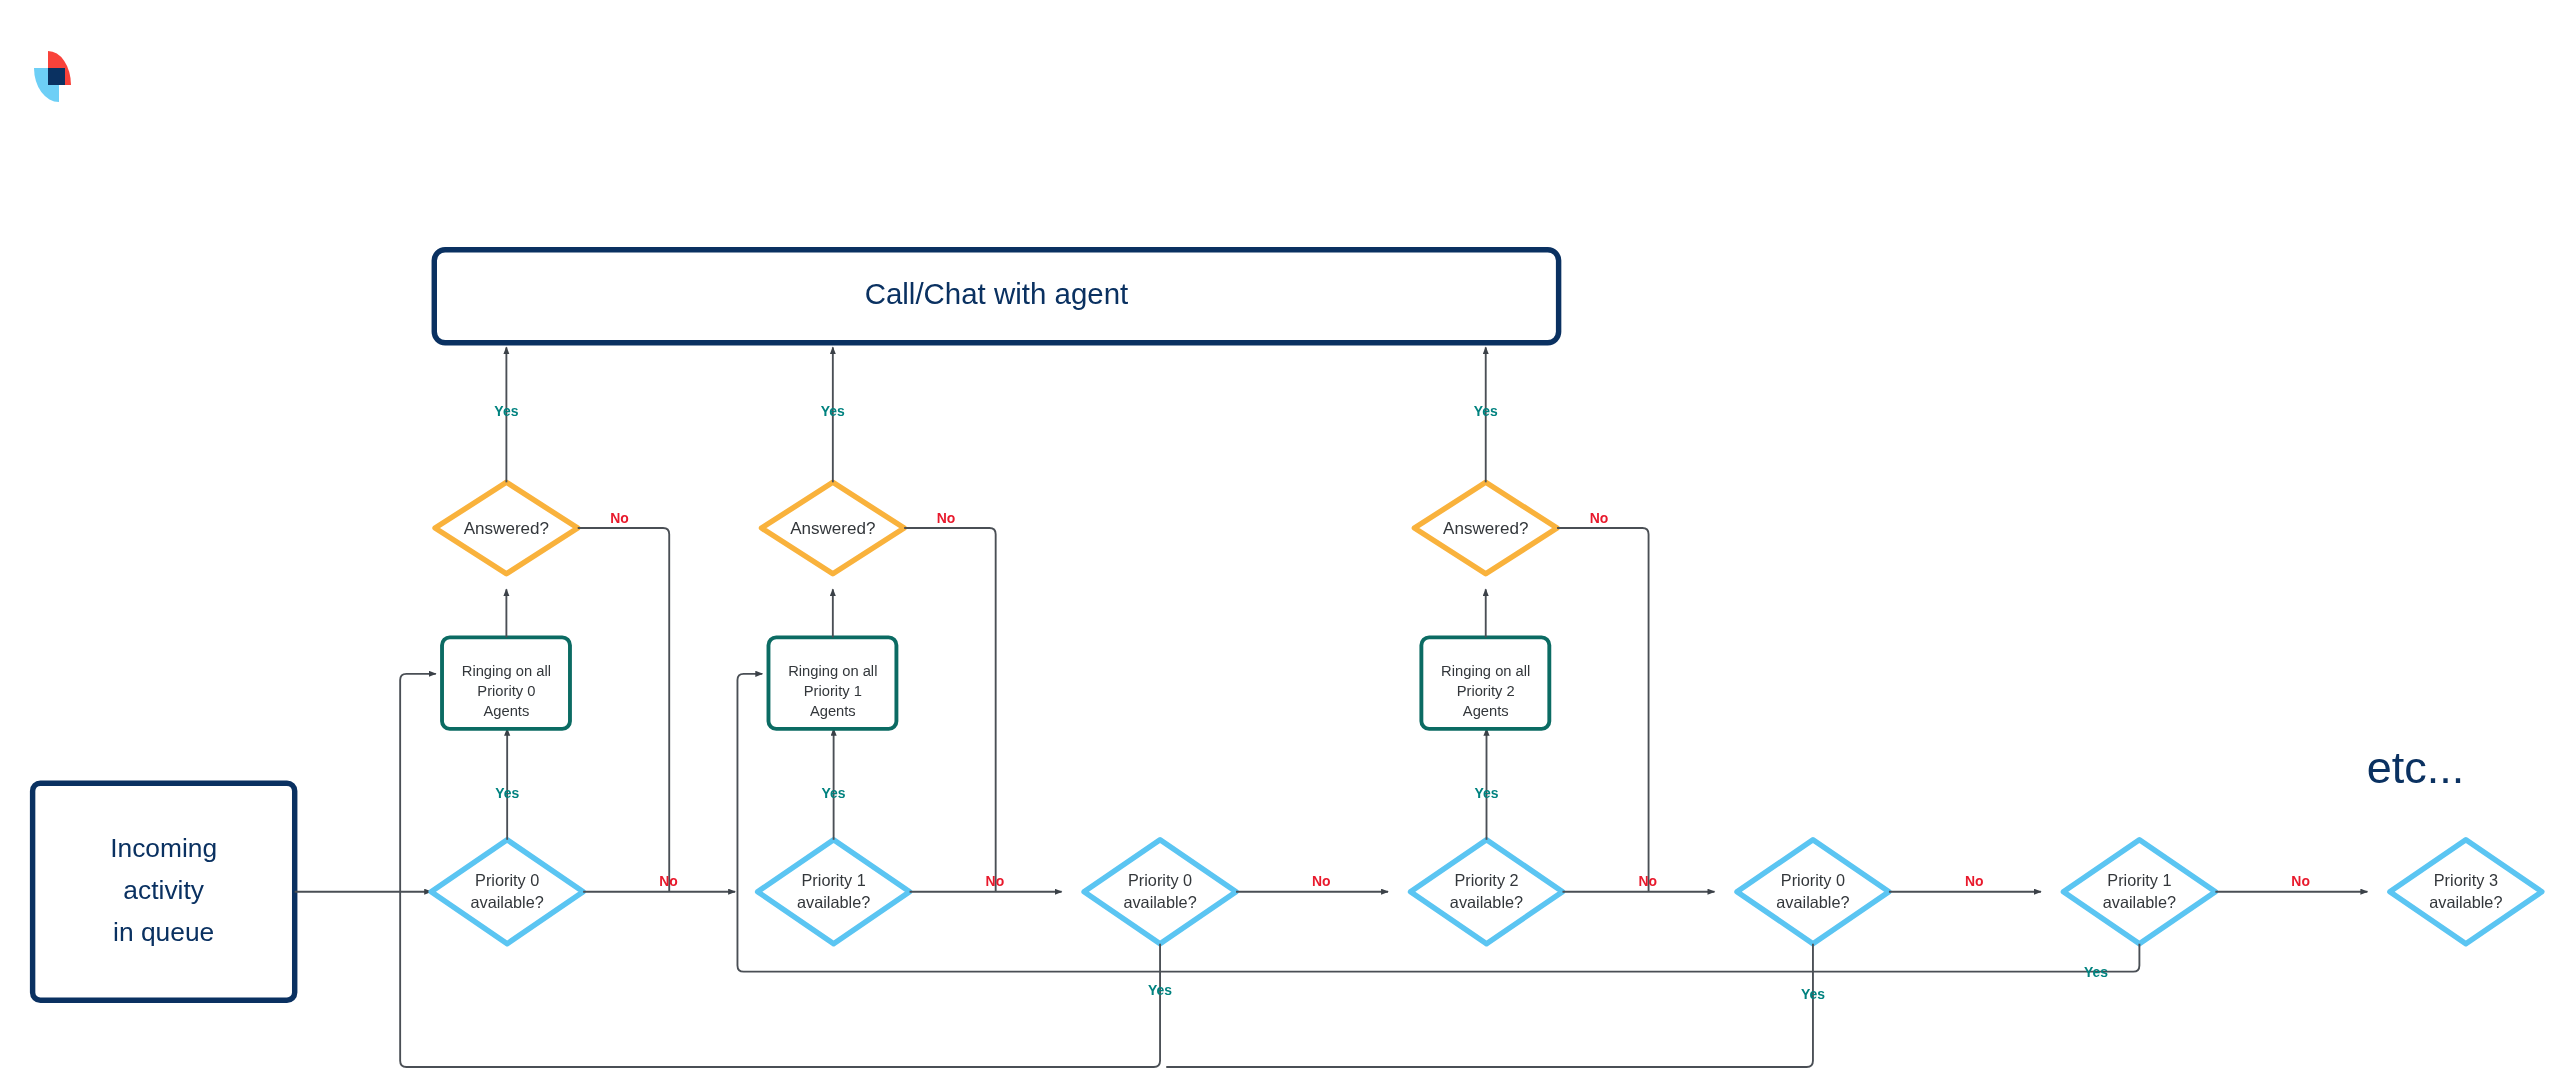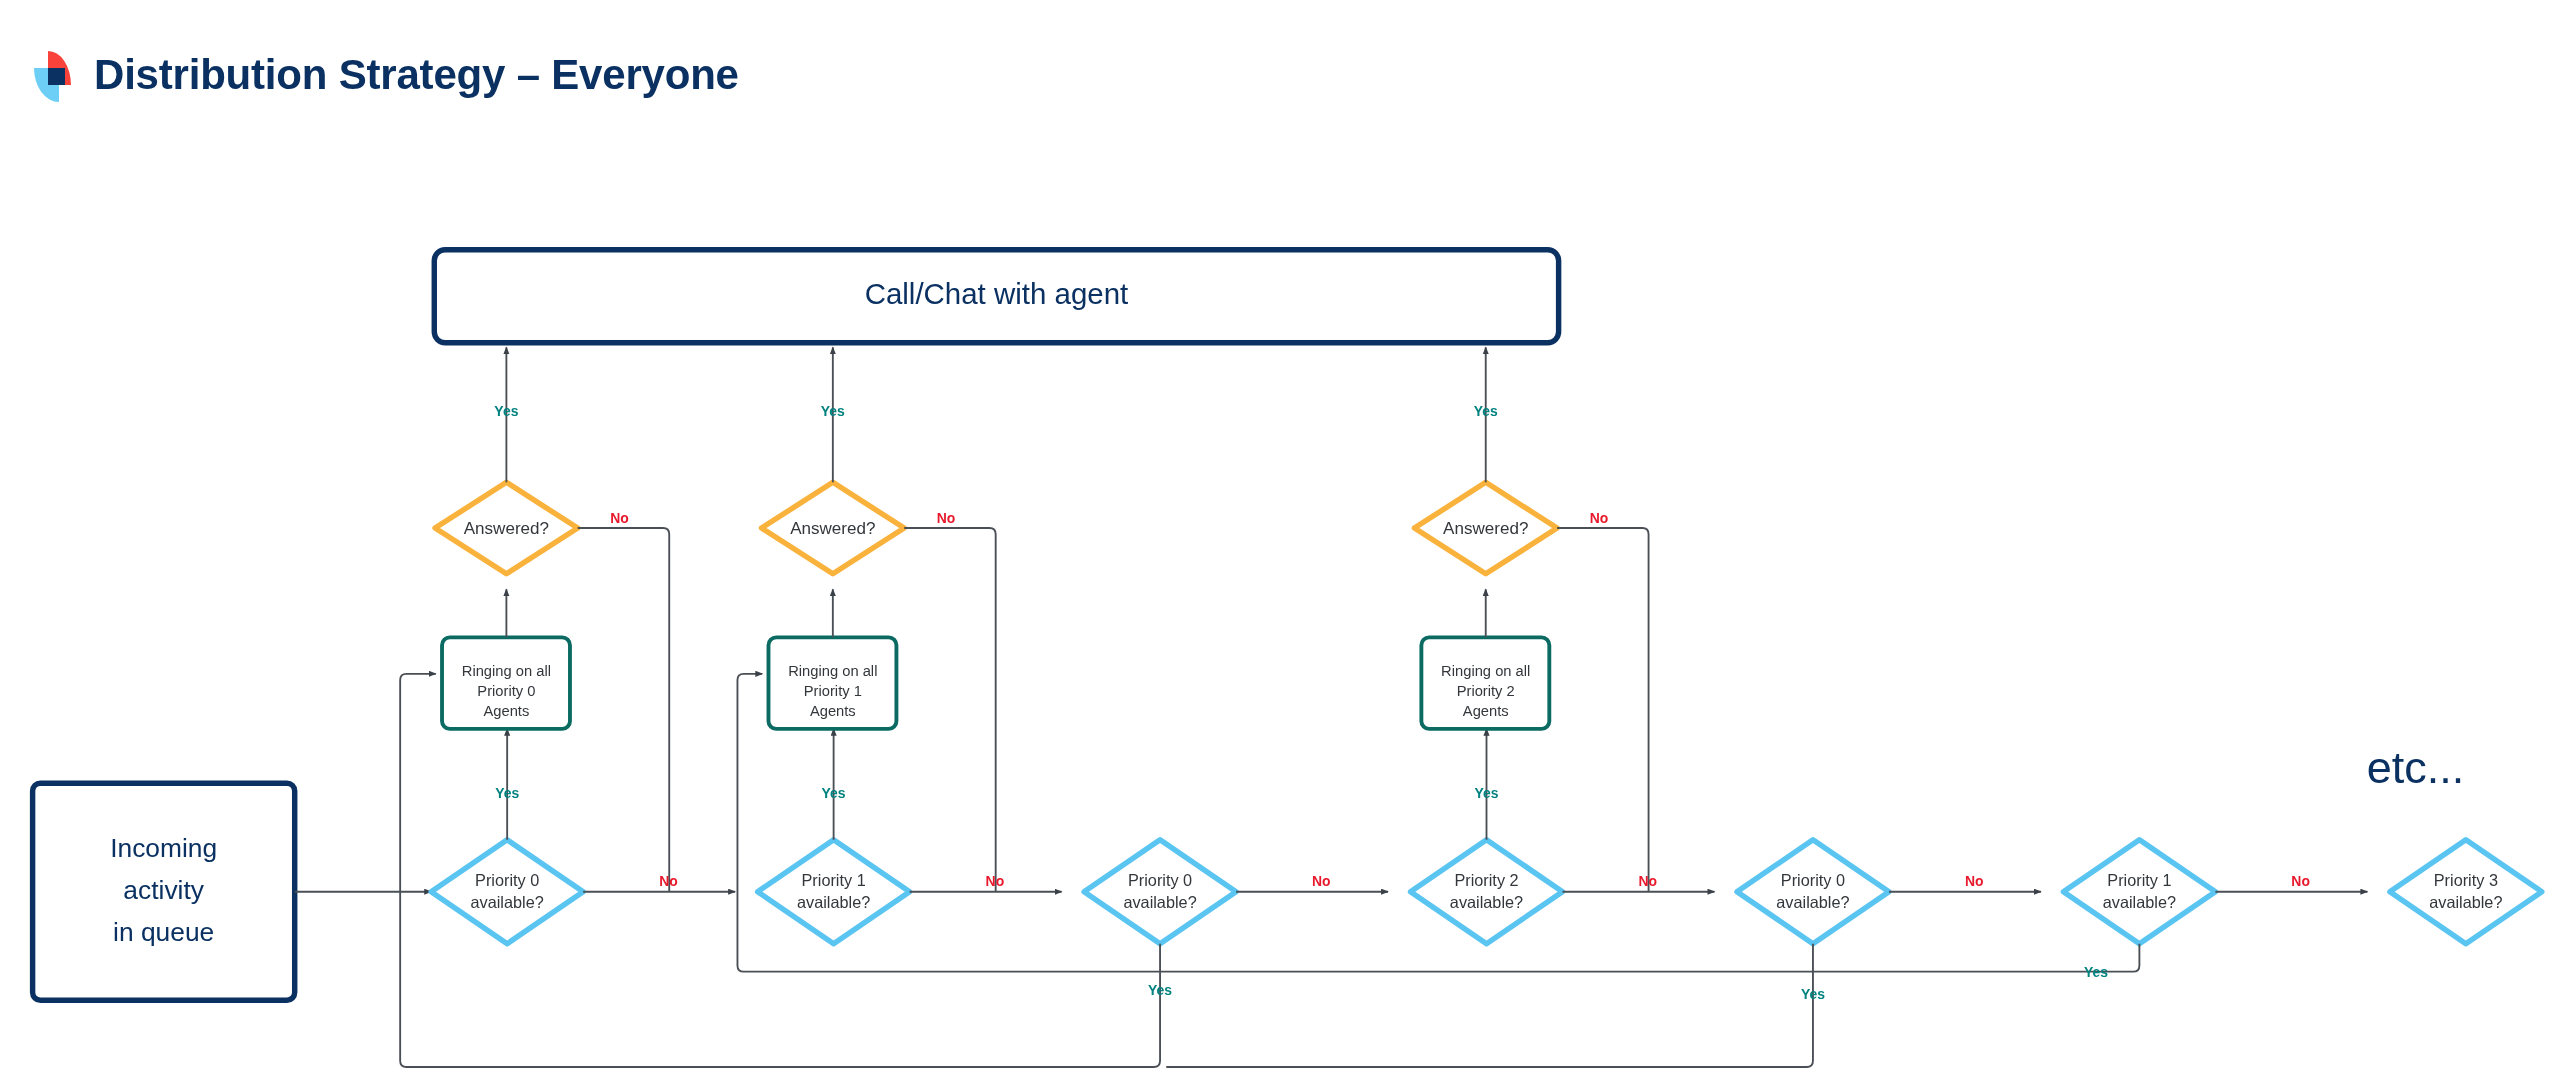--- a/index.html
+++ b/index.html
@@ -95,21 +95,20 @@
 </style>
 </head>
 <body>
 
 <div class="header">
   <div class="logo">
     <div class="red"></div>
     <div class="blue"></div>
     <div class="navy"></div>
   </div>
-  <div class="page-title">Distribution Strategy – Everyone</div>
 </div>
 
 <svg class="canvas" viewBox="0 0 3322 1407">
   <defs>
     <marker id="arrowDark" markerWidth="11" markerHeight="11" refX="9" refY="4" orient="auto" markerUnits="userSpaceOnUse">
       <path d="M0,0 L10,4 L0,8 z" fill="#3b4148"></path>
     </marker>
     <marker id="arrowThin" markerWidth="11" markerHeight="11" refX="9" refY="4" orient="auto" markerUnits="userSpaceOnUse">
       <path d="M0,0 L10,4 L0,8 z" fill="#3b4148"></path>
     </marker>

